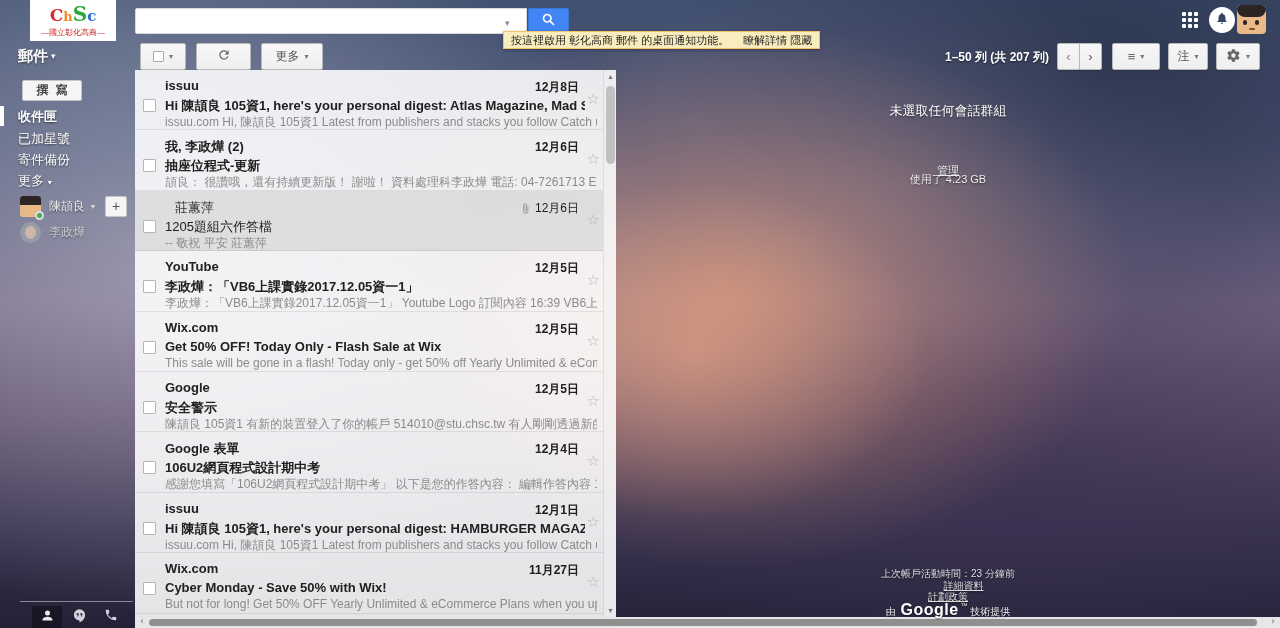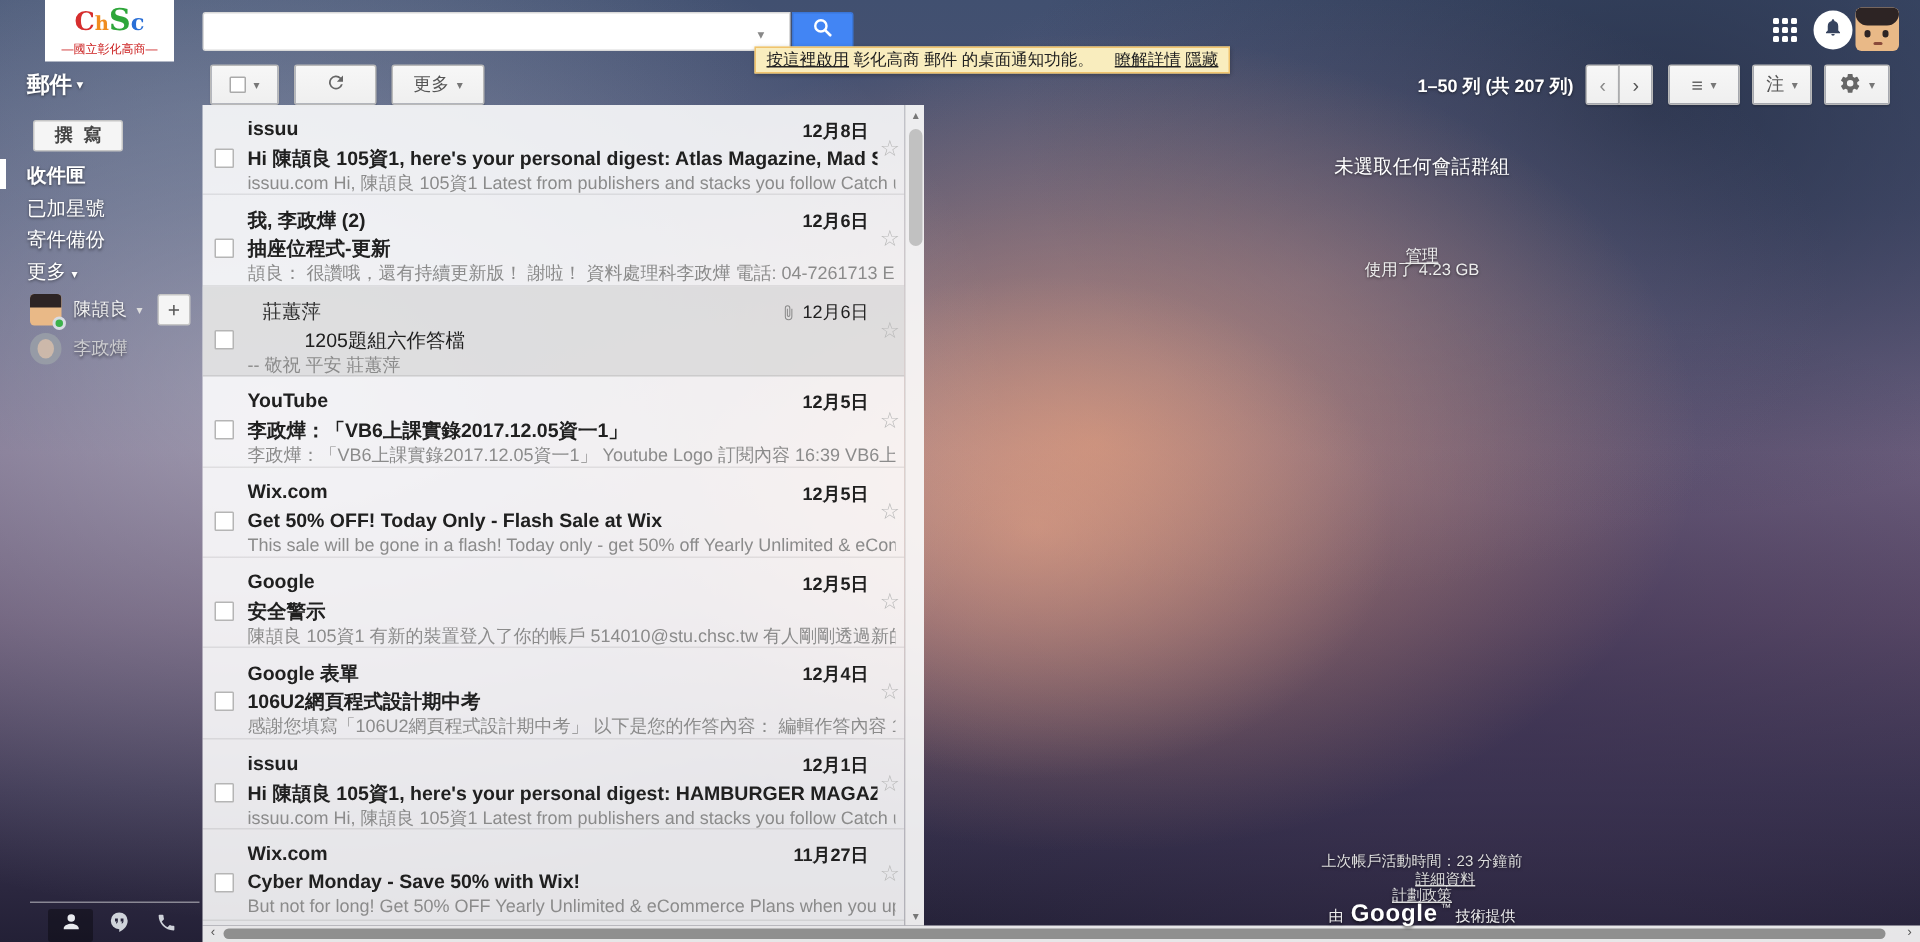--- a/index.html
+++ b/index.html
@@ -26,21 +26,21 @@
   .logo-school { font-size:8px; color:#cc2222; white-space:nowrap; letter-spacing:0; }
 
   .search-input { position:absolute; left:135px; top:8px; width:392px; height:26px; background:#fff;
     border:1px solid #d9d9d9; border-radius:2px 0 0 2px; padding:0 20px 0 8px; font-size:13px; color:#333; }
   .search-caret { position:absolute; left:505px; top:18px; font-size:9px; color:#888; cursor:pointer; }
   .search-btn { position:absolute; left:528px; top:8px; width:41px; height:26px; background:#4285f4;
     border:1px solid #3a76d8; border-radius:0 2px 2px 0; display:flex; align-items:center; justify-content:center; cursor:pointer; }
 
   .banner { position:absolute; left:503px; top:31px; height:18px; background:#f9edbe; border:1px solid #f0c36d;
     box-shadow:0 1px 3px rgba(0,0,0,.3); font-size:11px; color:#222; line-height:16px; padding:0 7px; white-space:nowrap; }
-  .banner a { color:#222; text-decoration:underline; cursor:pointer; }
+  .banner a { color:#222; cursor:pointer; }
   .banner .gap { display:inline-block; width:14px; }
 
   .apps-grid { position:absolute; left:1182px; top:12px; width:16px; height:16px; display:grid;
     grid-template-columns:repeat(3,4px); grid-template-rows:repeat(3,4px); gap:2px; cursor:pointer; }
   .apps-grid i { background:#fff; border-radius:1px; }
   .bell-wrap { position:absolute; left:1209px; top:7px; width:26px; height:26px; border-radius:50%;
     background:#fff; display:flex; align-items:center; justify-content:center; cursor:pointer; }
   .avatar-top { position:absolute; left:1237px; top:5px; width:29px; height:29px; border-radius:4px;
     overflow:hidden; cursor:pointer; background:#e9b987; }
   .avatar-top .hair { position:absolute; top:0; left:0; right:0; height:12px; background:#2d2424; border-radius:4px 4px 8px 8px; }
@@ -89,21 +89,21 @@
   .e-sender { position:absolute; left:30px; top:8px; font-size:13px; font-weight:bold; color:#202020;
     max-width:330px; white-space:nowrap; overflow:hidden; }
   .email-row.read .e-sender { font-weight:normal; color:#333;margin-left:10px; }
   .e-date { position:absolute; right:24px; top:9px; font-size:12px; font-weight:bold; color:#202020; display:flex; align-items:center; gap:4px; }
   .email-row.read .e-date { font-weight:normal; }
   .e-star { position:absolute; right:3px; top:20px; font-size:15px; color:#b9b9b9; cursor:pointer; }
   .e-check { position:absolute; left:8px; top:29px; width:13px; height:13px; background:#fff;
     border:1px solid #b5b5b5; border-radius:1px; cursor:pointer; }
   .e-subject { position:absolute; left:30px; top:27px; font-size:13px; font-weight:bold; color:#202020;
     width:420px; white-space:nowrap; overflow:hidden; }
-  .email-row.read .e-subject { font-weight:normal;margin-left:38px; }
+  .email-row.read .e-subject { font-weight:normal; }
   .e-snippet { position:absolute; left:30px; top:44px; font-size:12px; color:#8b8b8b;
     width:432px; white-space:nowrap; overflow:hidden; }
   .clip-icon svg { display:block; }
 
   
   .vscroll { position:absolute; left:603px; top:70px; width:13px; height:547px; background:rgba(250,250,250,.92);
     border-left:1px solid rgba(0,0,0,.08); }
   .vscroll .arr { position:absolute; left:0; width:13px; text-align:center; font-size:8px; color:#777; cursor:pointer; }
   .vscroll .thumb { position:absolute; left:2px; top:16px; width:9px; height:78px; background:#c1c1c1; border-radius:5px; cursor:pointer; }
   .hscroll { position:absolute; left:135px; top:617px; width:1145px; height:11px; background:rgba(241,241,241,.95); }

